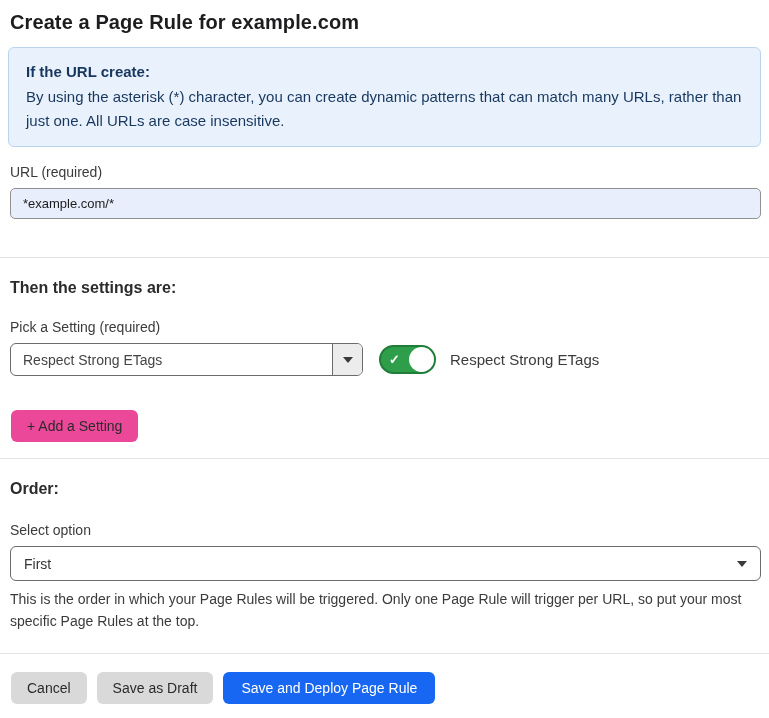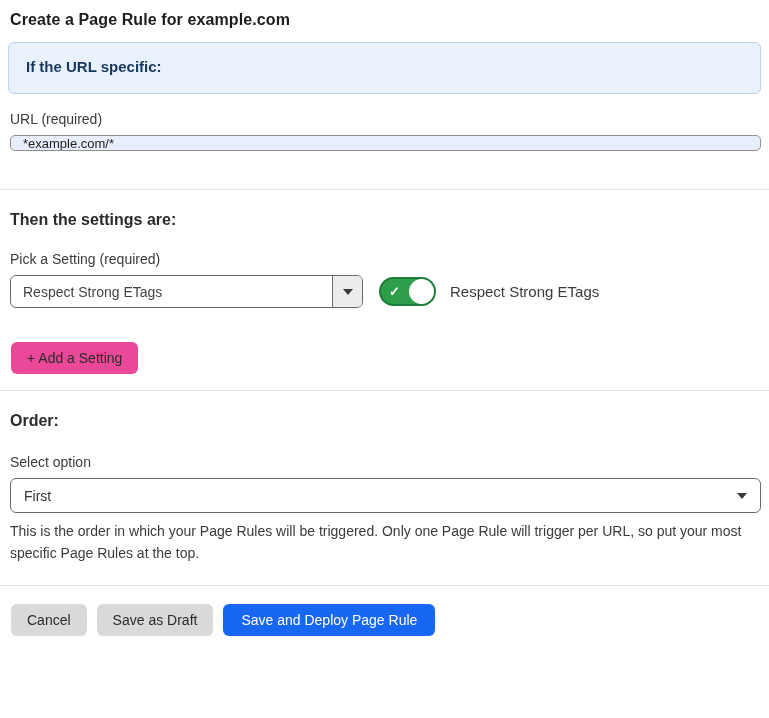--- a/index.html
+++ b/index.html
@@ -5,21 +5,21 @@
   * { margin: 0; padding: 0; box-sizing: border-box; }
   html, body {
     width: 769px; height: 718px;
     background: #ffffff;
     font-family: "Liberation Sans", sans-serif;
     color: #222;
     overflow: hidden;
   }
   .page-title {
     margin: 11px 10px 0 10px;
-    font-size: 16px;
+    font-size: 20px;
     font-weight: 700;
     color: #1d1d1f;
     letter-spacing: .1px;
   }
   .info-box {
     margin: 13px 8px 0 8px;
     background: #e9f2fc;
     border: 1px solid #b8d4ef;
     border-radius: 6px;
     padding: 12px 17px 13px 17px;
@@ -38,21 +38,21 @@
   }
   .field-label {
     margin: 17px 10px 0 10px;
     font-size: 14px;
     color: #3b3b3b;
   }
   .url-input {
     display: block;
     margin: 8px 8px 0 10px;
     width: 751px;
-    height: 16px;
+    height: 31px;
     background: #e8eefb;
     border: 1px solid #919191;
     border-radius: 5px;
     padding: 0 12px;
     font-size: 13px;
     color: #1d1d1d;
     font-family: "Liberation Sans", sans-serif;
     outline: none;
   }
   hr.divider {
@@ -188,21 +188,22 @@
   }
 </style>
 </head>
 <body>
 
 
 
 <h1 class="page-title">Create a Page Rule for example.com</h1>
 
 <div class="info-box">
-  <div class="info-heading">If the URL specific:</div>
+  <div class="info-heading">If the URL create:</div>
+  <div class="info-body">By using the asterisk (*) character, you can create dynamic patterns that can match many URLs, rather than just one. All URLs are case insensitive.</div>
 </div>
 
 <div class="field-label">URL (required)</div>
 <input class="url-input" type="text" value="*example.com/*" style="">
 
 <hr class="divider hr1">
 
 <h2 class="section-heading">Then the settings are:</h2>
 
 <div class="field-label" style="margin-top:22px;">Pick a Setting (required)</div>

